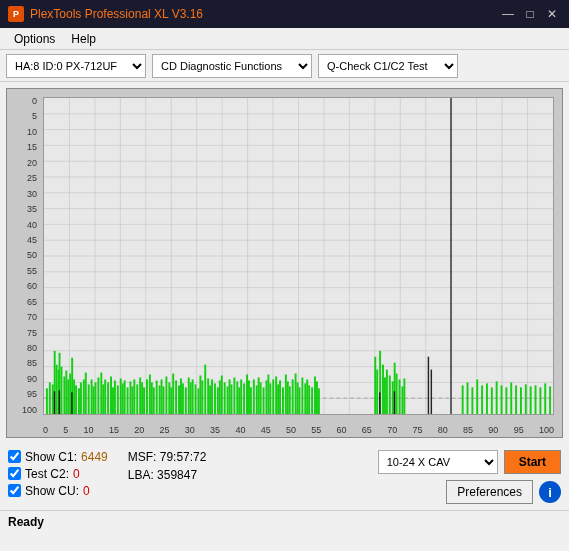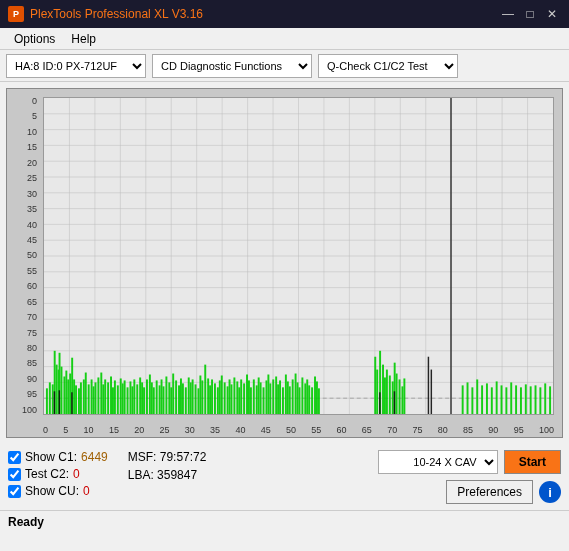--- a/index.html
+++ b/index.html
@@ -164,21 +164,21 @@
       align-items: flex-start;
       gap: 20px;
     }
     .checkboxes {
       display: flex;
       flex-direction: column;
       gap: 3px;
     }
     .checkbox-item {
       display: flex;
-      align-items: center;
+      align-items: flex-start;
       gap: 4px;
       font-size: 12px;
     }
     .checkbox-item input[type=checkbox] {
       width: 13px;
       height: 13px;
     }
     .c1-val { color: #a16207; }
     .c2-val { color: #cc0000; }
     .cu-val { color: #cc0000; }
@@ -202,21 +202,20 @@
       align-items: center;
       gap: 6px;
     }
     .speed-select {
       width: 120px;
       height: 24px;
       font-size: 11px;
       border: 1px solid #aaa;
       background: white;
       padding: 0 4px;
-      text-align: right;
     }
     .start-btn {
       background: #f97316;
       border: 1px solid #888;
       padding: 3px 14px;
       height: 24px;
       font-size: 12px;
       cursor: pointer;
       font-weight: bold;
       color: #000;

